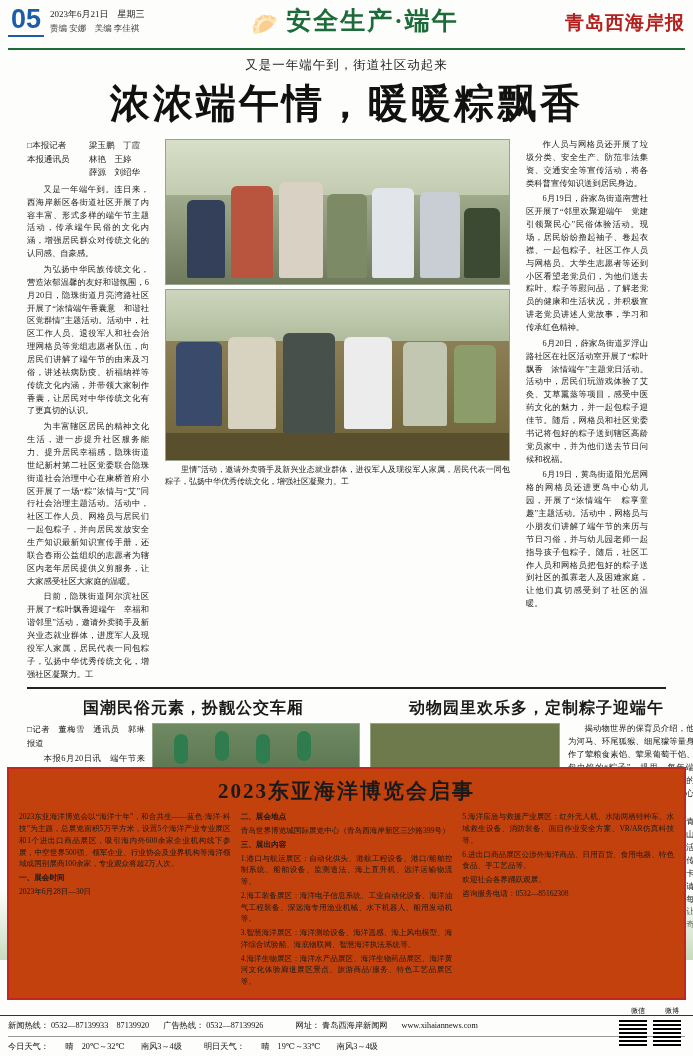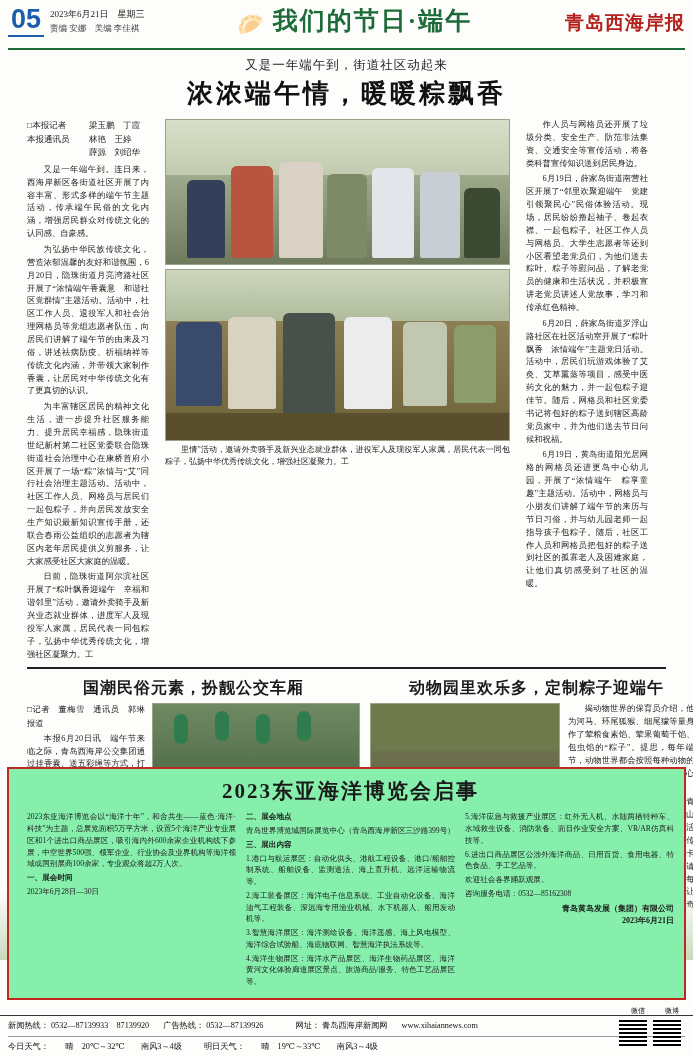--- a/index.html
+++ b/index.html
@@ -44,21 +44,21 @@
     white-space:nowrap; padding-top:4px;
   }
   .masthead-rule { height:2px; background:#1e6b3a; margin:0 8px; }
 
   
   .subhead {
     text-align:center; font-size:12.5px; color:#222; margin:7px 0 2px 0;
     letter-spacing:1px;
   }
   .headline {
-    text-align:center; font-size:26px; font-weight:bold; letter-spacing:3px;
+    text-align:center; font-size:40px; font-weight:bold; letter-spacing:3px;
     margin: 2px 0 8px 0; color:#111;
   }
 
   
   .content { padding: 0 27px; }
   .byline {
     font-size:8.5px; line-height:1.6; color:#222;
   }
   .byline .row { display:flex; }
   .byline .lbl { width:62px; }
@@ -78,21 +78,21 @@
   .caption { font-size:8px; line-height:1.5; color:#222; text-align:justify; text-indent:2em;}
 
   .sec-title {
     font-size:16px; font-weight:bold; text-align:center; letter-spacing:1px;
     margin:6px 0 4px 0;
   }
 
   
   .notice {
     position:absolute; left:7px; right:7px; bottom:56px;
-    border:2px solid #c0271f; background:#86efac; padding:6px 10px 8px 18px;
+    border:2px solid #c0271f; background:#c2410c; padding:6px 10px 8px 10px;
   }
   .notice-title {
     text-align:center; font-size:21px; font-weight:bold; letter-spacing:2px;
     margin:2px 0 6px 0;
   }
   .notice-cols { display:flex; gap:10px; }
   .notice-col { font-size:7.6px; line-height:1.55; text-align:justify; }
   .notice-col .sub { font-weight:bold; }
   .notice-col p { margin:0 0 2px 0; }
   .notice-sign { text-align:right; font-size:8px; line-height:1.6; margin-top:3px; font-weight:bold;}
@@ -125,21 +125,21 @@
 <div class="page">
 
   <div class="masthead">
     <div class="page-num">05</div>
     <div class="date-block">
       <div>2023年6月21日　星期三</div>
       <div class="d2">责编 安娜　美编 李佳祺</div>
     </div>
     <div class="head-title-wrap">
       <span class="zongzi">🥟</span>
-      <span class="head-title">我们的节日·端午</span>
+      <span class="head-title">安全生产·端午</span>
     </div>
     <div class="brand">青岛西海岸报</div>
   </div>
   <div class="masthead-rule"></div>
 
   <div class="content">
     <div class="subhead">又是一年端午到，街道社区动起来</div>
     <div class="headline">浓浓端午情，暖暖粽飘香</div>
 
     <div class="cols">
@@ -281,24 +281,20 @@
         <p>1.港口与航运展区：自动化供头、港航工程设备、港口/船舶控制系统、船舶设备、监测道法、海上直升机、远洋运输物流等。</p>
         <p>2.海工装备展区：海洋电子信息系统、工业自动化设备、海洋油气工程装备、深远海专用渔业机械、水下机器人、船用发动机等。</p>
         <p>3.智慧海洋展区：海洋测绘设备、海洋遥感、海上风电模型、海洋综合试验船、海底物联网、智慧海洋执法系统等。</p>
         <p>4.海洋生物展区：海洋水产品展区、海洋生物药品展区、海洋黄河文化体验廊道展区景点、旅游商品/服务、特色工艺品展区等。</p>
       </div>
       <div class="notice-col" style="width:215px">
         <p>5.海洋应急与救援产业展区：红外无人机、水陆两栖特种车、水域救生设备、消防装备、面目作业安全方案、VR/AR仿真科技等。</p>
         <p>6.进出口商品展区公涉外海洋商品、日用百货、食用电器、特色食品、手工艺品等。</p>
         <p>欢迎社会各界踊跃观展。</p>
         <p>咨询服务电话：0532—85162308</p>
-        <div class="notice-sign">
-          <div>青岛黄岛发展（集团）有限公司</div>
-          <div>2023年6月21日</div>
-        </div>
       </div>
     </div>
   </div>
 
   <div class="footer">
     <div class="r1">
       <span>新闻热线：</span>
       <span style="margin-left:-12px">0532—87139933　87139920</span>
       <span>广告热线：</span>
       <span style="margin-left:-12px">0532—87139926</span>

